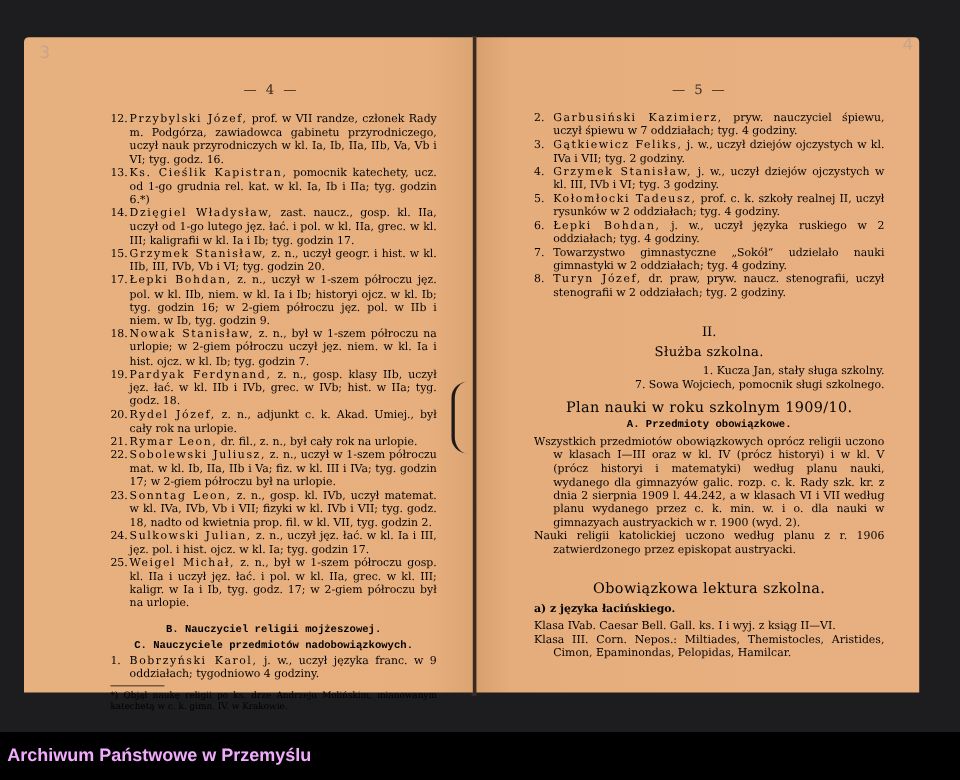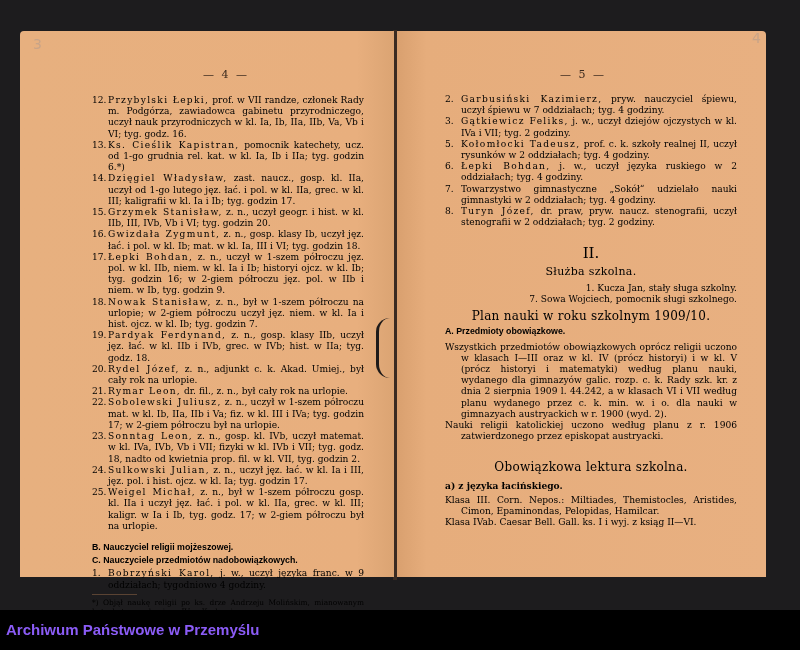--- a/index.html
+++ b/index.html
@@ -21,29 +21,29 @@
   .spine { position:absolute; left:393px; top:30px; width:4px; height:550px; background:#3a2b22; }
   .pencil { position:absolute; font-family:"DejaVu Sans", sans-serif; color:#c8a488; font-size:14px; }
   .pnum { position:absolute; font-size:11px; letter-spacing:2px; color:#3b2a1e; }
   .col { position:absolute; font-size:9.1px; line-height:11.2px; }
   .col.left { left:92px; top:95px; width:272px; }
   .col.right { left:445px; top:94px; width:292px; }
   .entry { padding-left:16px; text-indent:-16px; text-align:justify; }
   .entry .num { display:inline-block; width:16px; text-indent:0; }
   .name { letter-spacing:1.3px; }
   .center { text-align:left;font-weight:bold; }
-  .hdr-b { font-family:Liberation Sans, sans-serif; font-weight:bold; font-size:8.8px; }
-  .roman { text-align:center; font-size:15px; }
+  .hdr-b { font-family:Liberation Mono, monospace; font-weight:bold; font-size:8.8px; text-align:center; }
+  .roman { text-align:center; font-size:11px; }
   .title-big { text-align:center; font-size:12px; letter-spacing:0.3px; }
   .para { text-align:justify; }
   .indent { padding-left:16px; }
   .footnote { font-size:7.4px; line-height:9px; margin-top:3px; }
   .rule { width:45px; border-top:1px solid #5a4333; margin-top:3px; }
   .footer {
-    position:absolute; left:6px; top:621px; color:#8b5cf6;
+    position:absolute; left:6px; top:621px; color:#f0abfc;
     font-family:"Liberation Sans", sans-serif; font-weight:bold; font-size:15px;
   }
   .notch { position:absolute; left:376px; top:318px; width:14px; height:60px;
     border-left:3px solid #1e1a19; border-radius:14px 0 0 14px; }
 </style>
 </head>
 <body>
 
 <div class="scan-bg"></div>
 <div class="spine"></div>
@@ -52,63 +52,63 @@
 <div class="page right"></div>
 <div class="notch"></div>
 
 <span class="pencil" style="left:33px; top:36px;">3</span>
 <span class="pencil" style="left:752px; top:30px;">4</span>
 
 <span class="pnum" style="left:203px; top:68px;">— 4 —</span>
 <span class="pnum" style="left:560px; top:68px;">— 5 —</span>
 
 <div class="col left">
-  <div class="entry"><span class="num">12.</span><span class="name">Przybylski Łepki,</span><span> prof. w VII randze, członek Rady m. Podgórza, zawiadowca gabinetu przyrodniczego, uczył nauk przyrodniczych w kl. Ia, Ib, IIa, IIb, Va, Vb i VI; tyg. godz. 16.</span></div>
+  <div class="entry"><span class="num">12.</span><span class="name">Przybylski Józef,</span><span> prof. w VII randze, członek Rady m. Podgórza, zawiadowca gabinetu przyrodniczego, uczył nauk przyrodniczych w kl. Ia, Ib, IIa, IIb, Va, Vb i VI; tyg. godz. 16.</span></div>
   <div class="entry"><span class="num">13.</span><span class="name">Ks. Cieślik Kapistran,</span><span> pomocnik katechety, ucz. od 1-go grudnia rel. kat. w kl. Ia, Ib i IIa; tyg. godzin 6.*)</span></div>
   <div class="entry"><span class="num">14.</span><span class="name">Dzięgiel Władysław,</span><span> zast. naucz., gosp. kl. IIa, uczył od 1-go lutego jęz. łać. i pol. w kl. IIa, grec. w kl. III; kaligrafii w kl. Ia i Ib; tyg. godzin 17.</span></div>
   <div class="entry"><span class="num">15.</span><span class="name">Grzymek Stanisław,</span><span> z. n., uczył geogr. i hist. w kl. IIb, III, IVb, Vb i VI; tyg. godzin 20.</span></div>
-  <div class="entry"><span class="num">16.</span><span class="name">Gwizdała Zygmunt,</span><span> z. n., gosp. klasy Ib, uczył jęz. łać. i pol. w kl. Ib; mat. w kl. Ia, III i VI; tyg. godzin 18.</span></div>
   <div class="entry"><span class="num">17.</span><span class="name">Łepki Bohdan,</span><span> z. n., uczył w 1-szem półroczu jęz. pol. w kl. IIb, niem. w kl. Ia i Ib; historyi ojcz. w kl. Ib; tyg. godzin 16; w 2-giem półroczu jęz. pol. w IIb i niem. w Ib, tyg. godzin 9.</span></div>
   <div class="entry"><span class="num">18.</span><span class="name">Nowak Stanisław,</span><span> z. n., był w 1-szem półroczu na urlopie; w 2-giem półroczu uczył jęz. niem. w kl. Ia i hist. ojcz. w kl. Ib; tyg. godzin 7.</span></div>
   <div class="entry"><span class="num">19.</span><span class="name">Pardyak Ferdynand,</span><span> z. n., gosp. klasy IIb, uczył jęz. łać. w kl. IIb i IVb, grec. w IVb; hist. w IIa; tyg. godz. 18.</span></div>
   <div class="entry"><span class="num">20.</span><span class="name">Rydel Józef,</span><span> z. n., adjunkt c. k. Akad. Umiej., był cały rok na urlopie.</span></div>
   <div class="entry"><span class="num">21.</span><span class="name">Rymar Leon,</span><span> dr. fil., z. n., był cały rok na urlopie.</span></div>
   <div class="entry"><span class="num">22.</span><span class="name">Sobolewski Juliusz,</span><span> z. n., uczył w 1-szem półroczu mat. w kl. Ib, IIa, IIb i Va; fiz. w kl. III i IVa; tyg. godzin 17; w 2-giem półroczu był na urlopie.</span></div>
   <div class="entry"><span class="num">23.</span><span class="name">Sonntag Leon,</span><span> z. n., gosp. kl. IVb, uczył matemat. w kl. IVa, IVb, Vb i VII; fizyki w kl. IVb i VII; tyg. godz. 18, nadto od kwietnia prop. fil. w kl. VII, tyg. godzin 2.</span></div>
   <div class="entry"><span class="num">24.</span><span class="name">Sulkowski Julian,</span><span> z. n., uczył jęz. łać. w kl. Ia i III, jęz. pol. i hist. ojcz. w kl. Ia; tyg. godzin 17.</span></div>
   <div class="entry"><span class="num">25.</span><span class="name">Weigel Michał,</span><span> z. n., był w 1-szem półroczu gosp. kl. IIa i uczył jęz. łać. i pol. w kl. IIa, grec. w kl. III; kaligr. w Ia i Ib, tyg. godz. 17; w 2-giem półroczu był na urlopie.</span></div>
 
   <div class="hdr-b" style="margin-top:10px;">B. Nauczyciel religii mojżeszowej.</div>
   <div class="hdr-b" style="margin-top:2px;">C. Nauczyciele przedmiotów nadobowiązkowych.</div>
   <div class="entry" style="margin-top:2px;"><span class="num">1.</span><span class="name">Bobrzyński Karol,</span><span> j. w., uczył języka franc. w 9 oddziałach; tygodniowo 4 godziny.</span></div>
   <div class="rule"></div>
   <div class="footnote para">*) Objął naukę religii po ks. drze Andrzeju Molińskim, mianowanym katechetą w c. k. gimn. IV. w Krakowie.</div>
 </div>
 
 <div class="col right">
   <div class="entry"><span class="num">2.</span><span class="name">Garbusiński Kazimierz,</span><span> pryw. nauczyciel śpiewu, uczył śpiewu w 7 oddziałach; tyg. 4 godziny.</span></div>
   <div class="entry"><span class="num">3.</span><span class="name">Gątkiewicz Feliks,</span><span> j. w., uczył dziejów ojczystych w kl. IVa i VII; tyg. 2 godziny.</span></div>
+  <div class="entry"><span class="num">4.</span><span class="name">Grzymek Stanisław,</span><span> j. w., uczył dziejów ojczystych w kl. III, IVb i VI; tyg. 3 godziny.</span></div>
   <div class="entry"><span class="num">5.</span><span class="name">Kołomłocki Tadeusz,</span><span> prof. c. k. szkoły realnej II, uczył rysunków w 2 oddziałach; tyg. 4 godziny.</span></div>
   <div class="entry"><span class="num">6.</span><span class="name">Łepki Bohdan,</span><span> j. w., uczył języka ruskiego w 2 oddziałach; tyg. 4 godziny.</span></div>
   <div class="entry"><span class="num">7.</span><span class="name"></span><span>Towarzystwo gimnastyczne „Sokół“ udzielało nauki gimnastyki w 2 oddziałach; tyg. 4 godziny.</span></div>
   <div class="entry"><span class="num">8.</span><span class="name">Turyn Józef,</span><span> dr. praw, pryw. naucz. stenografii, uczył stenografii w 2 oddziałach; tyg. 2 godziny.</span></div>
 
   <div class="roman" style="margin-top:20px;">II.</div>
   <div class="title-big" style="margin-top:6px; font-size:11px;">Służba szkolna.</div>
   <div style="margin-top:6px;text-align:right;">
     <div>1. Kucza Jan, stały sługa szkolny.</div>
     <div>7. Sowa Wojciech, pomocnik sługi szkolnego.</div>
   </div>
 
   <div class="title-big" style="margin-top:6px;">Plan nauki w roku szkolnym 1909/10.</div>
   <div class="hdr-b" style="margin-top:4px;">A. Przedmioty obowiązkowe.</div>
   <div class="para indent" style="margin-top:4px; text-indent:-16px;">Wszystkich przedmiotów obowiązkowych oprócz religii uczono w klasach I—III oraz w kl. IV (prócz historyi) i w kl. V (prócz historyi i matematyki) według planu nauki, wydanego dla gimnazyów galic. rozp. c. k. Rady szk. kr. z dnia 2 sierpnia 1909 l. 44.242, a w klasach VI i VII według planu wydanego przez c. k. min. w. i o. dla nauki w gimnazyach austryackich w r. 1900 (wyd. 2).</div>
   <div class="para indent" style="text-indent:-16px;">Nauki religii katolickiej uczono według planu z r. 1906 zatwierdzonego przez episkopat austryacki.</div>
 
   <div class="title-big" style="margin-top:20px;">Obowiązkowa lektura szkolna.</div>
   <div class="center" style="margin-top:6px;">a) z języka łacińskiego.</div>
   <div style="margin-top:4px;">
+    <div class="para indent" style="text-indent:-16px;">Klasa IVab. Caesar Bell. Gall. ks. I i wyj. z ksiąg II—VI.</div>
     <div class="para indent" style="text-indent:-16px;">Klasa III. Corn. Nepos.: Miltiades, Themistocles, Aristides, Cimon, Epaminondas, Pelopidas, Hamilcar.</div>
-    <div class="para indent" style="text-indent:-16px;">Klasa IVab. Caesar Bell. Gall. ks. I i wyj. z ksiąg II—VI.</div>
   </div>
 </div>
 
 <div class="footer">Archiwum Państwowe w Przemyślu</div>
 
 </body></html>

